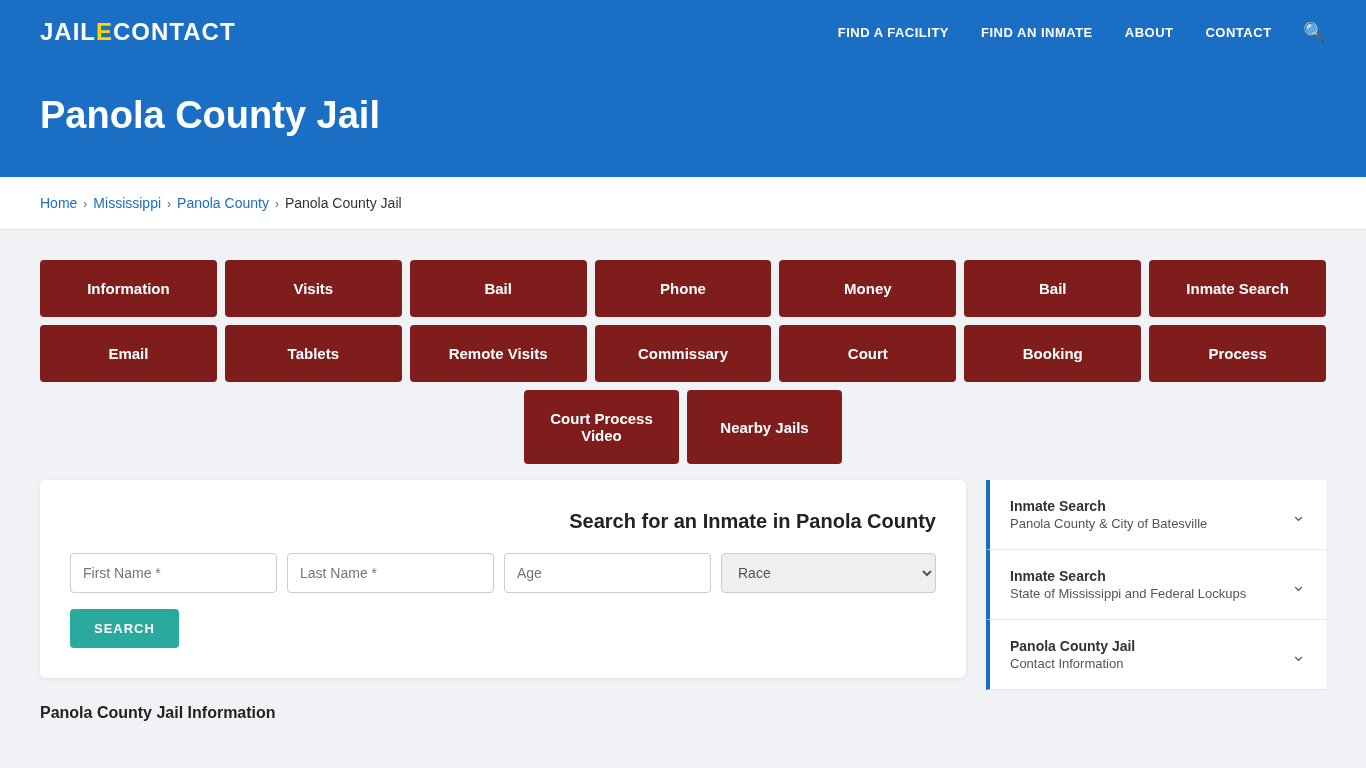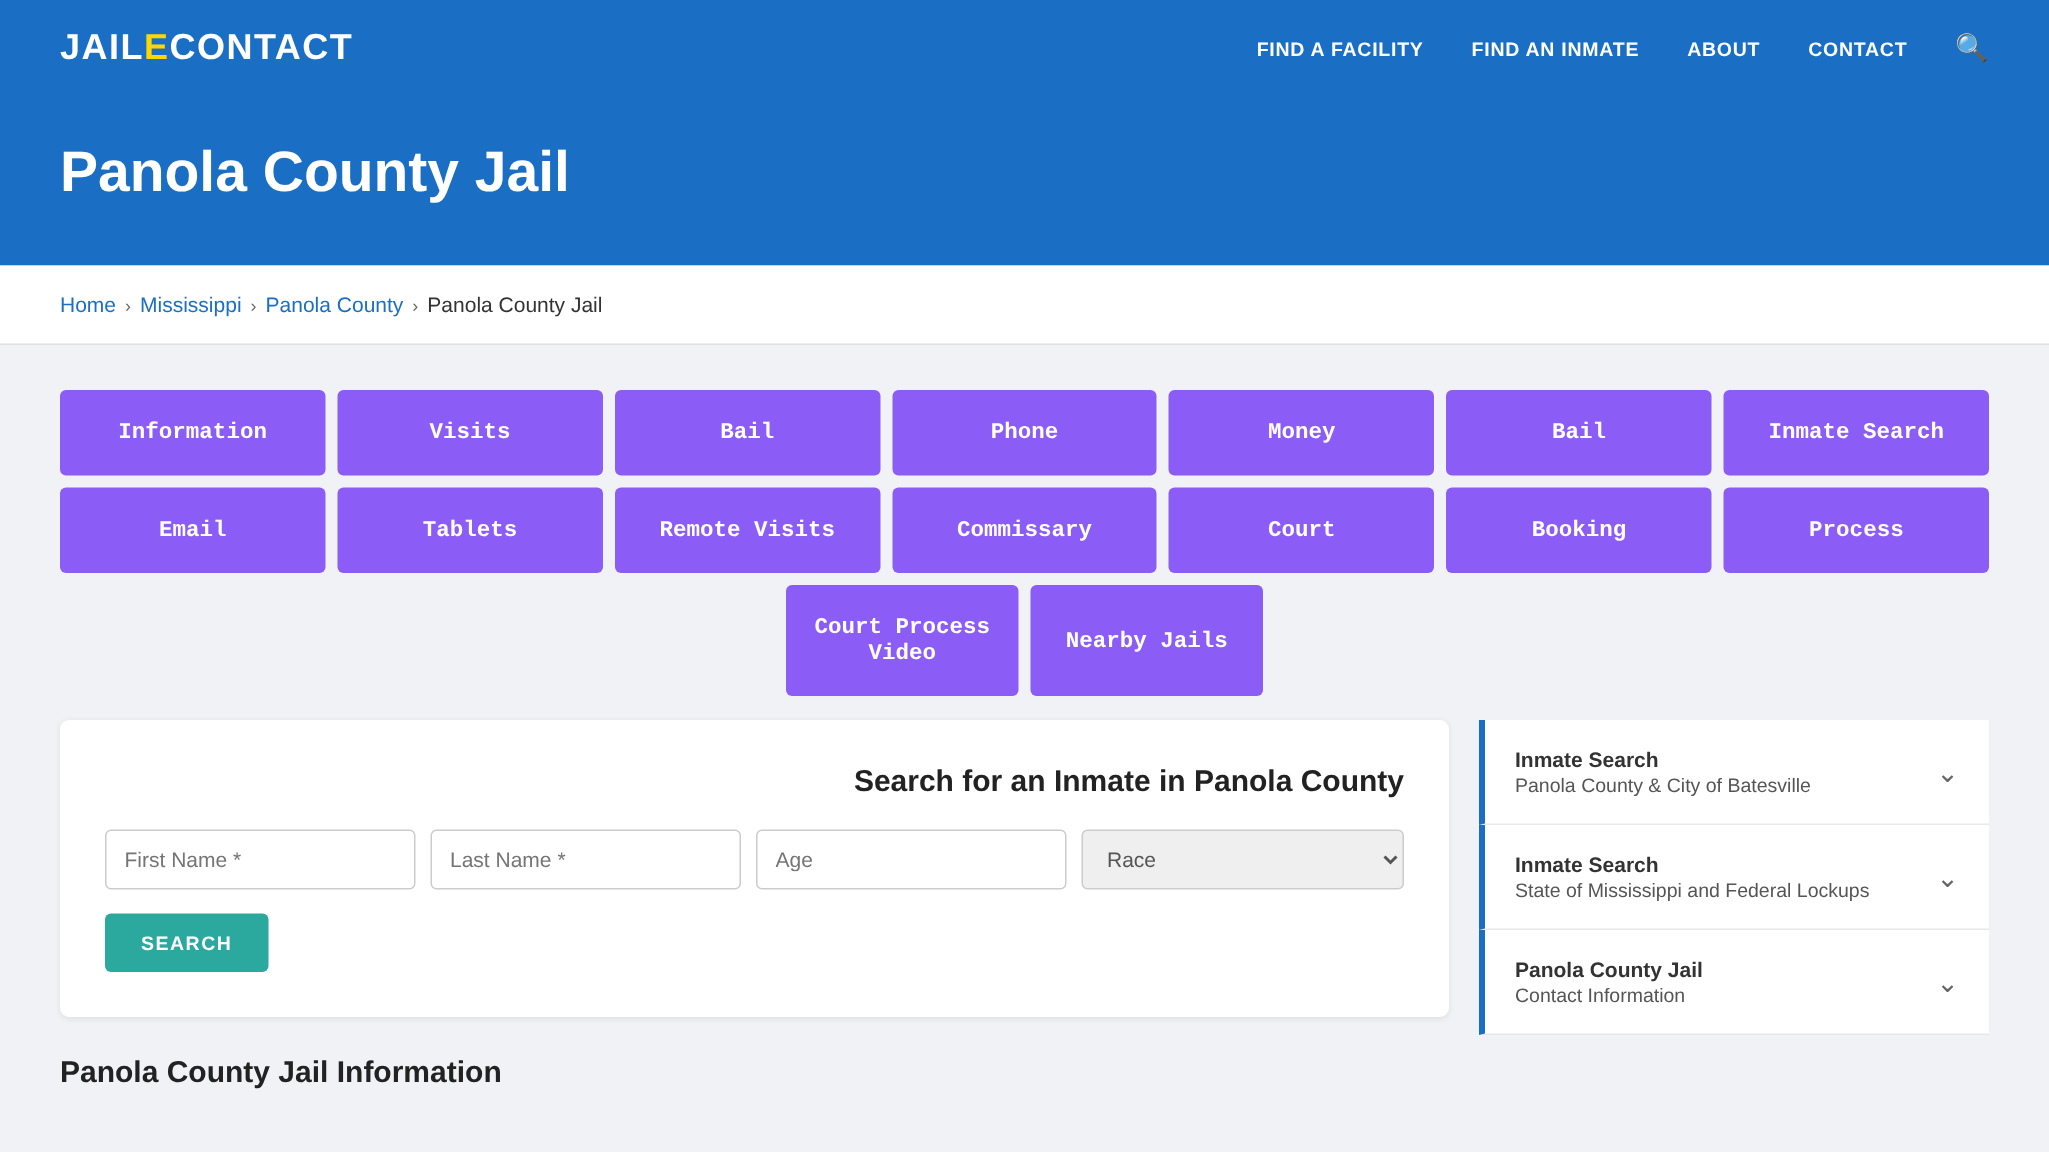--- a/index.html
+++ b/index.html
@@ -63,32 +63,31 @@
     
     .buttons-section { margin-bottom: 16px; }
     .btn-row {
       display: flex;
       gap: 8px;
       margin-bottom: 8px;
       flex-wrap: nowrap;
     }
     .btn-row.center { justify-content: center; }
     .jail-btn {
-      background: #8b5cf6;
+      background: #7f1d1d;
       color: #fff;
       border: none;
       border-radius: 4px;
       padding: 20px 10px;
       font-size: 15px;
       font-weight: 600;
       cursor: pointer;
       flex: 1;
       text-align: center;
       min-width: 140px;
-      font-family: Liberation Mono, monospace;
     }
     .btn-row.center .jail-btn {
       flex: 0 0 155px;
     }
 
     
     .content-row {
       display: flex;
       gap: 20px;
       margin-top: 10px;
@@ -134,21 +133,21 @@
       letter-spacing: 1px;
       cursor: pointer;
       text-transform: uppercase;
     }
 
     
     .jail-info-section {
       margin-top: 10px;
     }
     .jail-info-section h2 {
-      font-size: 20px;
+      font-size: 16px;
       font-weight: 700;
       color: #222;
     }
 
     
     .sidebar {
       width: 340px;
       min-width: 300px;
       display: flex;
       flex-direction: column;

